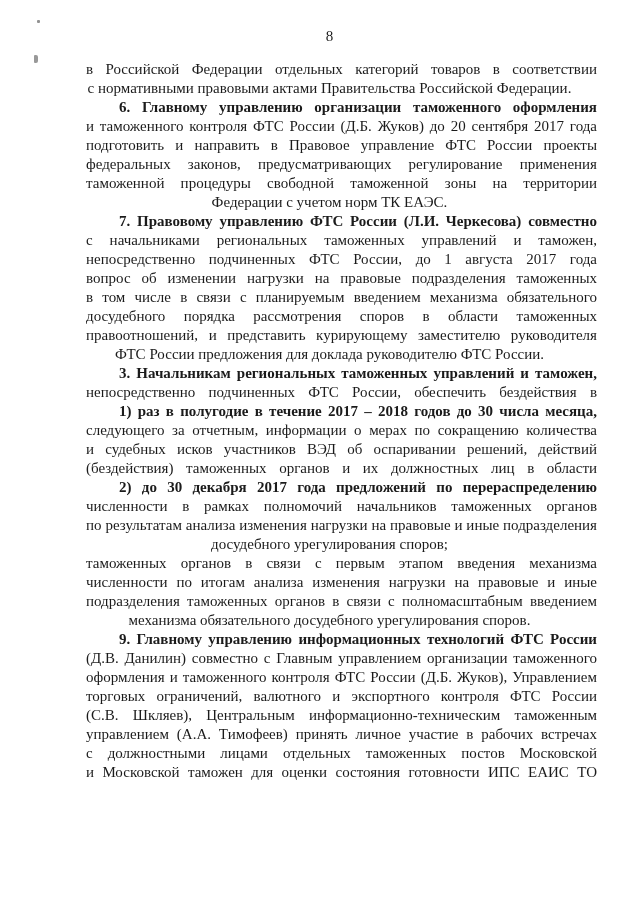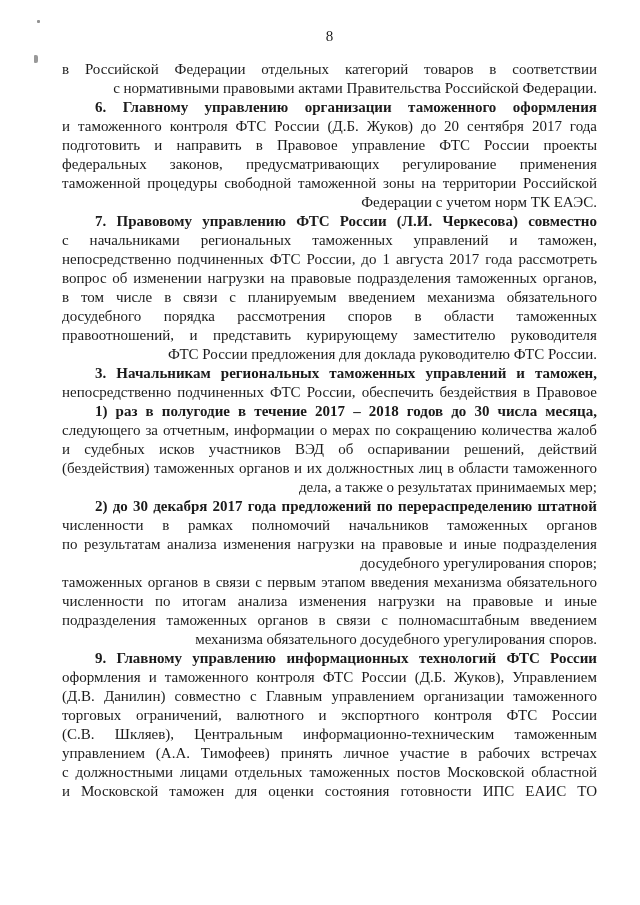--- a/index.html
+++ b/index.html
@@ -29,26 +29,27 @@
     position: absolute;
     top: 60px;
     left: 62px;
     width: 535px;
     font-size: 15px;
   }
   .line {
     line-height: 19px;
     height: 19px;
     overflow: hidden;
-    text-align: right;
+    text-align: center;
     white-space: normal;
   }
   .line.justify {
     text-align: justify;
     text-align-last: justify;
+    margin-left: 24px;
   }
   .line.indent {
     padding-left: 33px;
     font-weight: bold;
   }
   .speckle {
     position: absolute;
     background: #6d6d6d;
   }
   .speckle-1 {
@@ -91,31 +92,30 @@
       <div class="line justify">в том числе в связи с планируемым введением механизма обязательного</div>
       <div class="line justify">досудебного порядка рассмотрения споров в области таможенных</div>
       <div class="line justify">правоотношений, и представить курирующему заместителю руководителя</div>
       <div class="line">ФТС России предложения для доклада руководителю ФТС России.</div>
       <div class="line indent justify">3. Начальникам региональных таможенных управлений и таможен,</div>
       <div class="line justify">непосредственно подчиненных ФТС России, обеспечить бездействия в Правовое</div>
       <div class="line indent justify">1) раз в полугодие в течение 2017 – 2018 годов до 30 числа месяца,</div>
       <div class="line justify">следующего за отчетным, информации о мерах по сокращению количества жалоб</div>
       <div class="line justify">и судебных исков участников ВЭД об оспаривании решений, действий</div>
       <div class="line justify">(бездействия) таможенных органов и их должностных лиц в области таможенного</div>
-      <div class="line">дела, а также о результатах принимаемых мер;</div>
       <div class="line indent justify">2) до 30 декабря 2017 года предложений по перераспределению штатной</div>
       <div class="line justify">численности в рамках полномочий начальников таможенных органов</div>
       <div class="line justify">по результатам анализа изменения нагрузки на правовые и иные подразделения</div>
       <div class="line">досудебного урегулирования споров;</div>
       <div class="line justify">таможенных органов в связи с первым этапом введения механизма обязательного</div>
       <div class="line justify">численности по итогам анализа изменения нагрузки на правовые и иные</div>
       <div class="line justify">подразделения таможенных органов в связи с полномасштабным введением</div>
       <div class="line">механизма обязательного досудебного урегулирования споров.</div>
       <div class="line indent justify">9. Главному управлению информационных технологий ФТС России</div>
+      <div class="line justify">(Д.В. Данилин) совместно с Главным управлением организации таможенного</div>
       <div class="line justify">оформления и таможенного контроля ФТС России (Д.Б. Жуков), Управлением</div>
-      <div class="line justify">(Д.В. Данилин) совместно с Главным управлением организации таможенного</div>
       <div class="line justify">торговых ограничений, валютного и экспортного контроля ФТС России</div>
       <div class="line justify">(С.В. Шкляев), Центральным информационно-техническим таможенным</div>
       <div class="line justify">управлением (А.А. Тимофеев) принять личное участие в рабочих встречах</div>
       <div class="line justify">с должностными лицами отдельных таможенных постов Московской областной</div>
       <div class="line justify">и Московской таможен для оценки состояния готовности ИПС ЕАИС ТО</div>
     </div>
 </div>
 
 </body></html>

